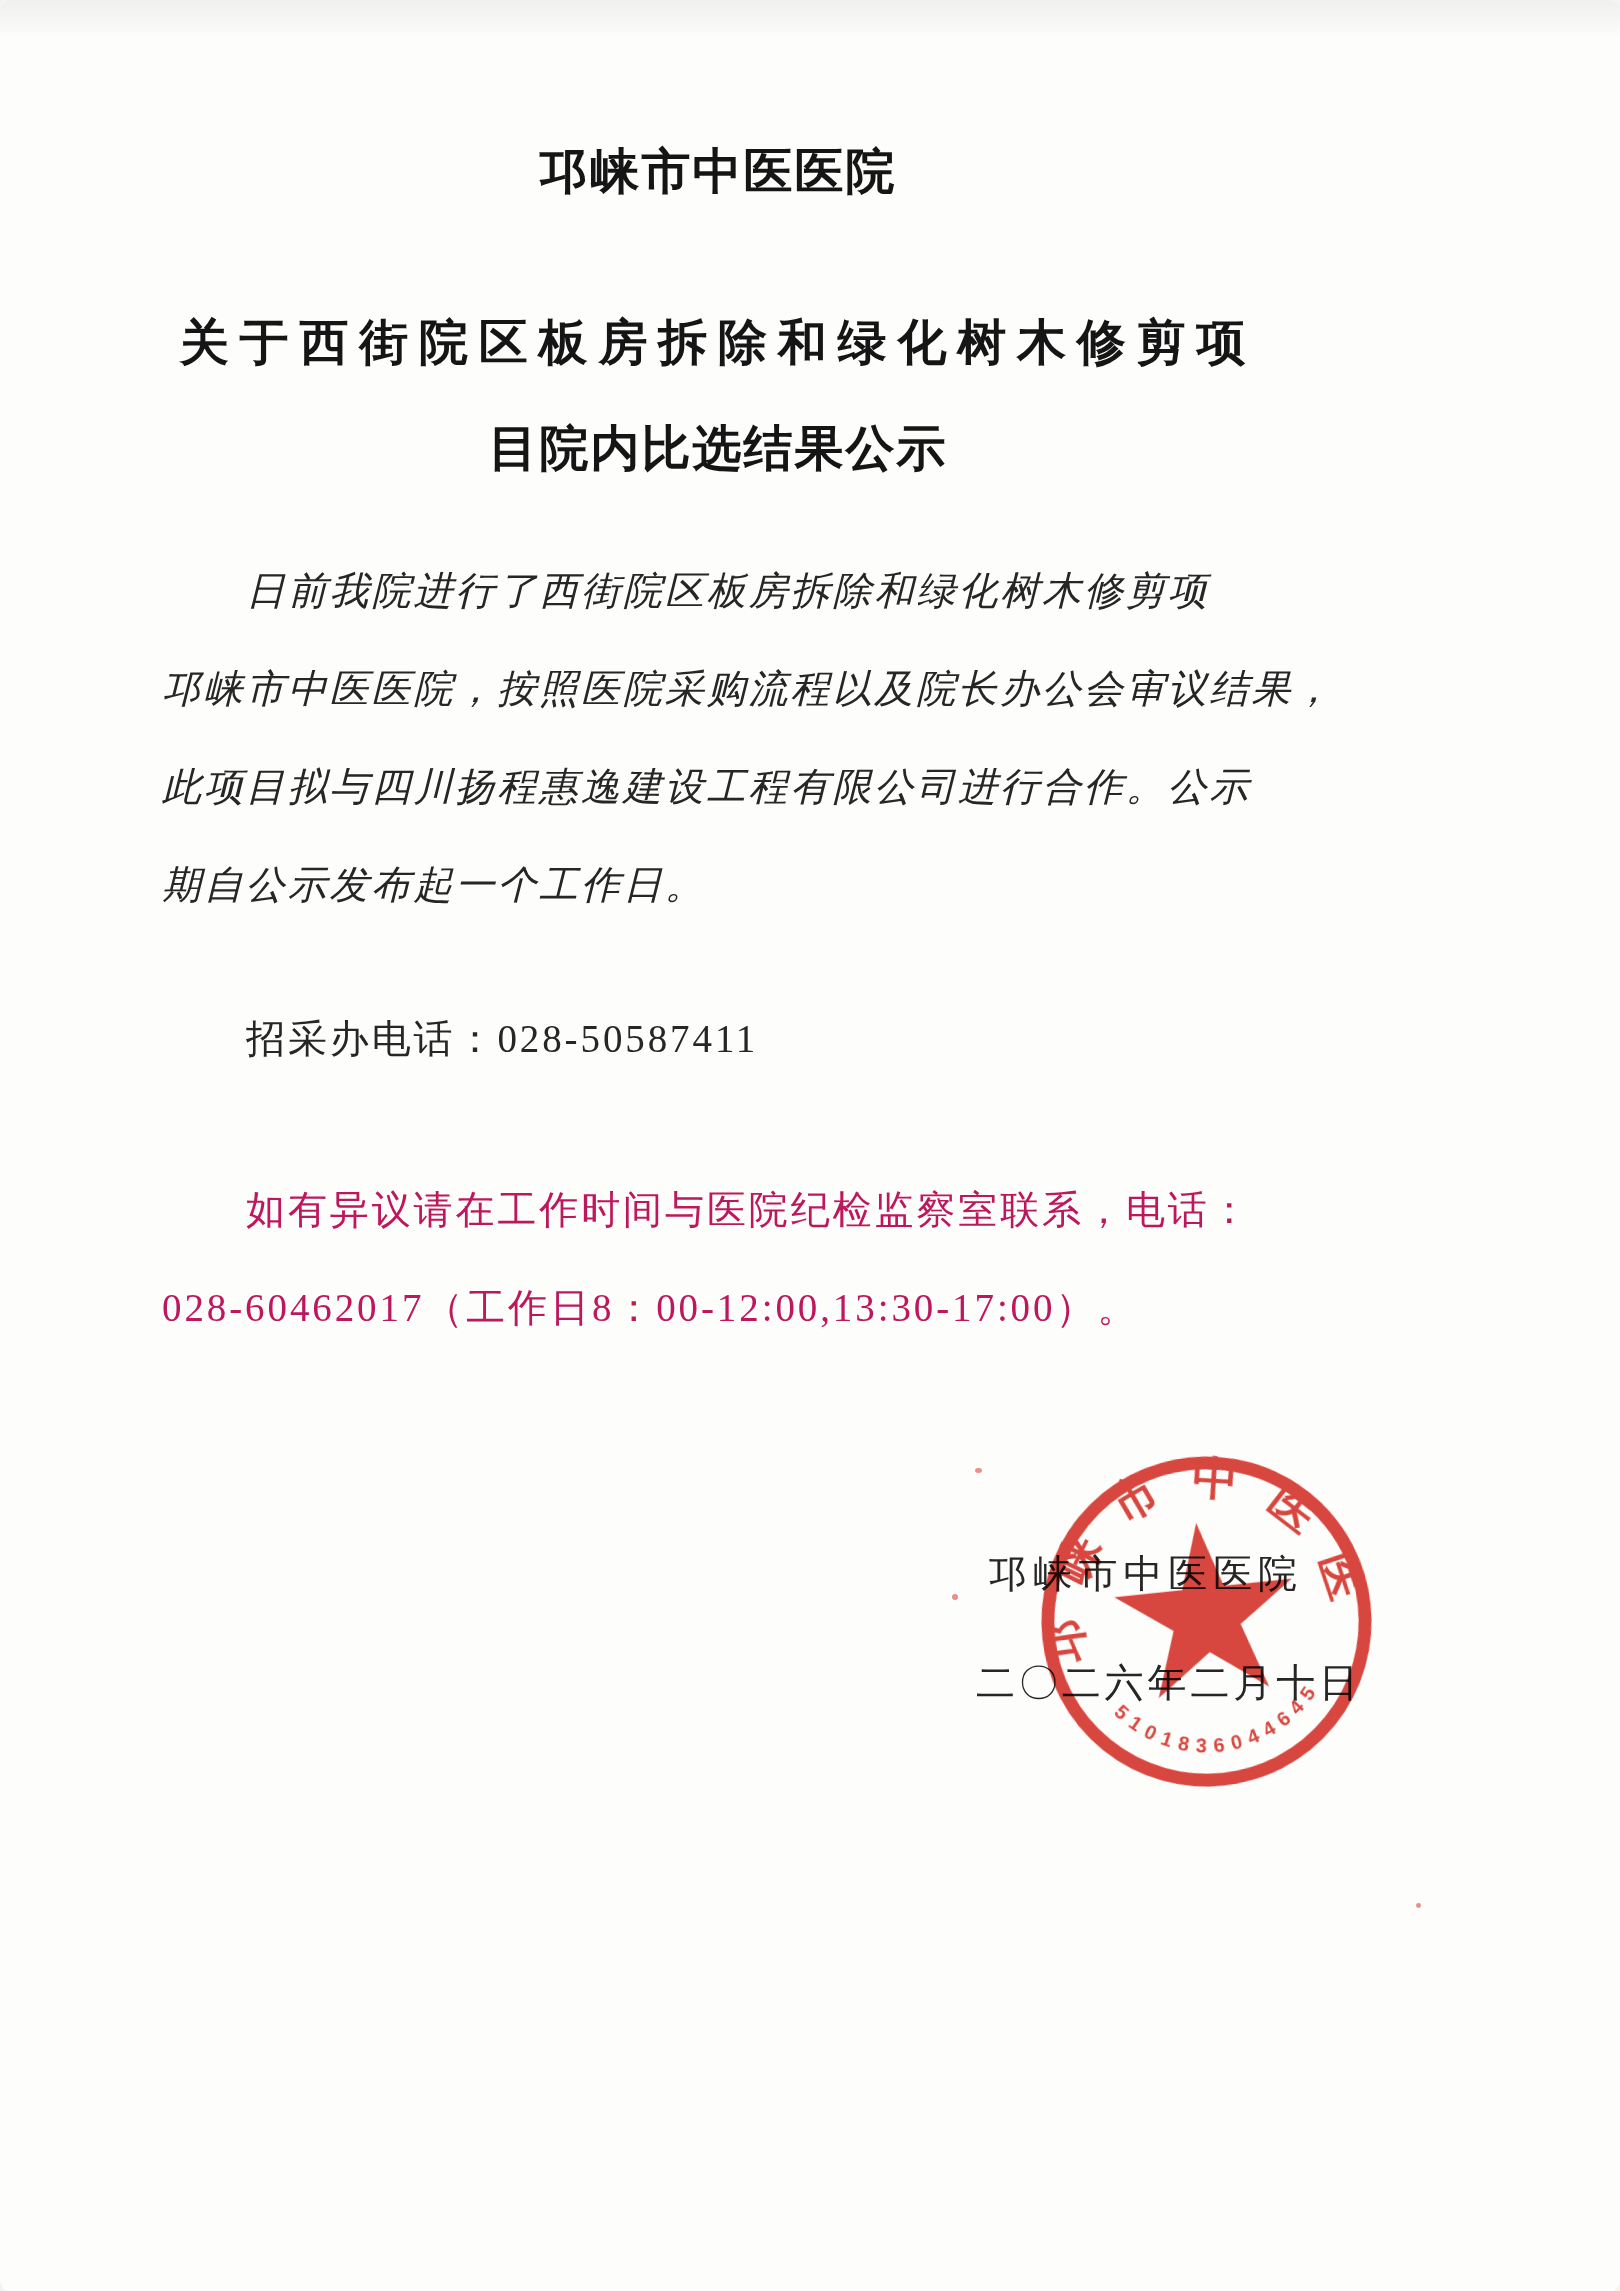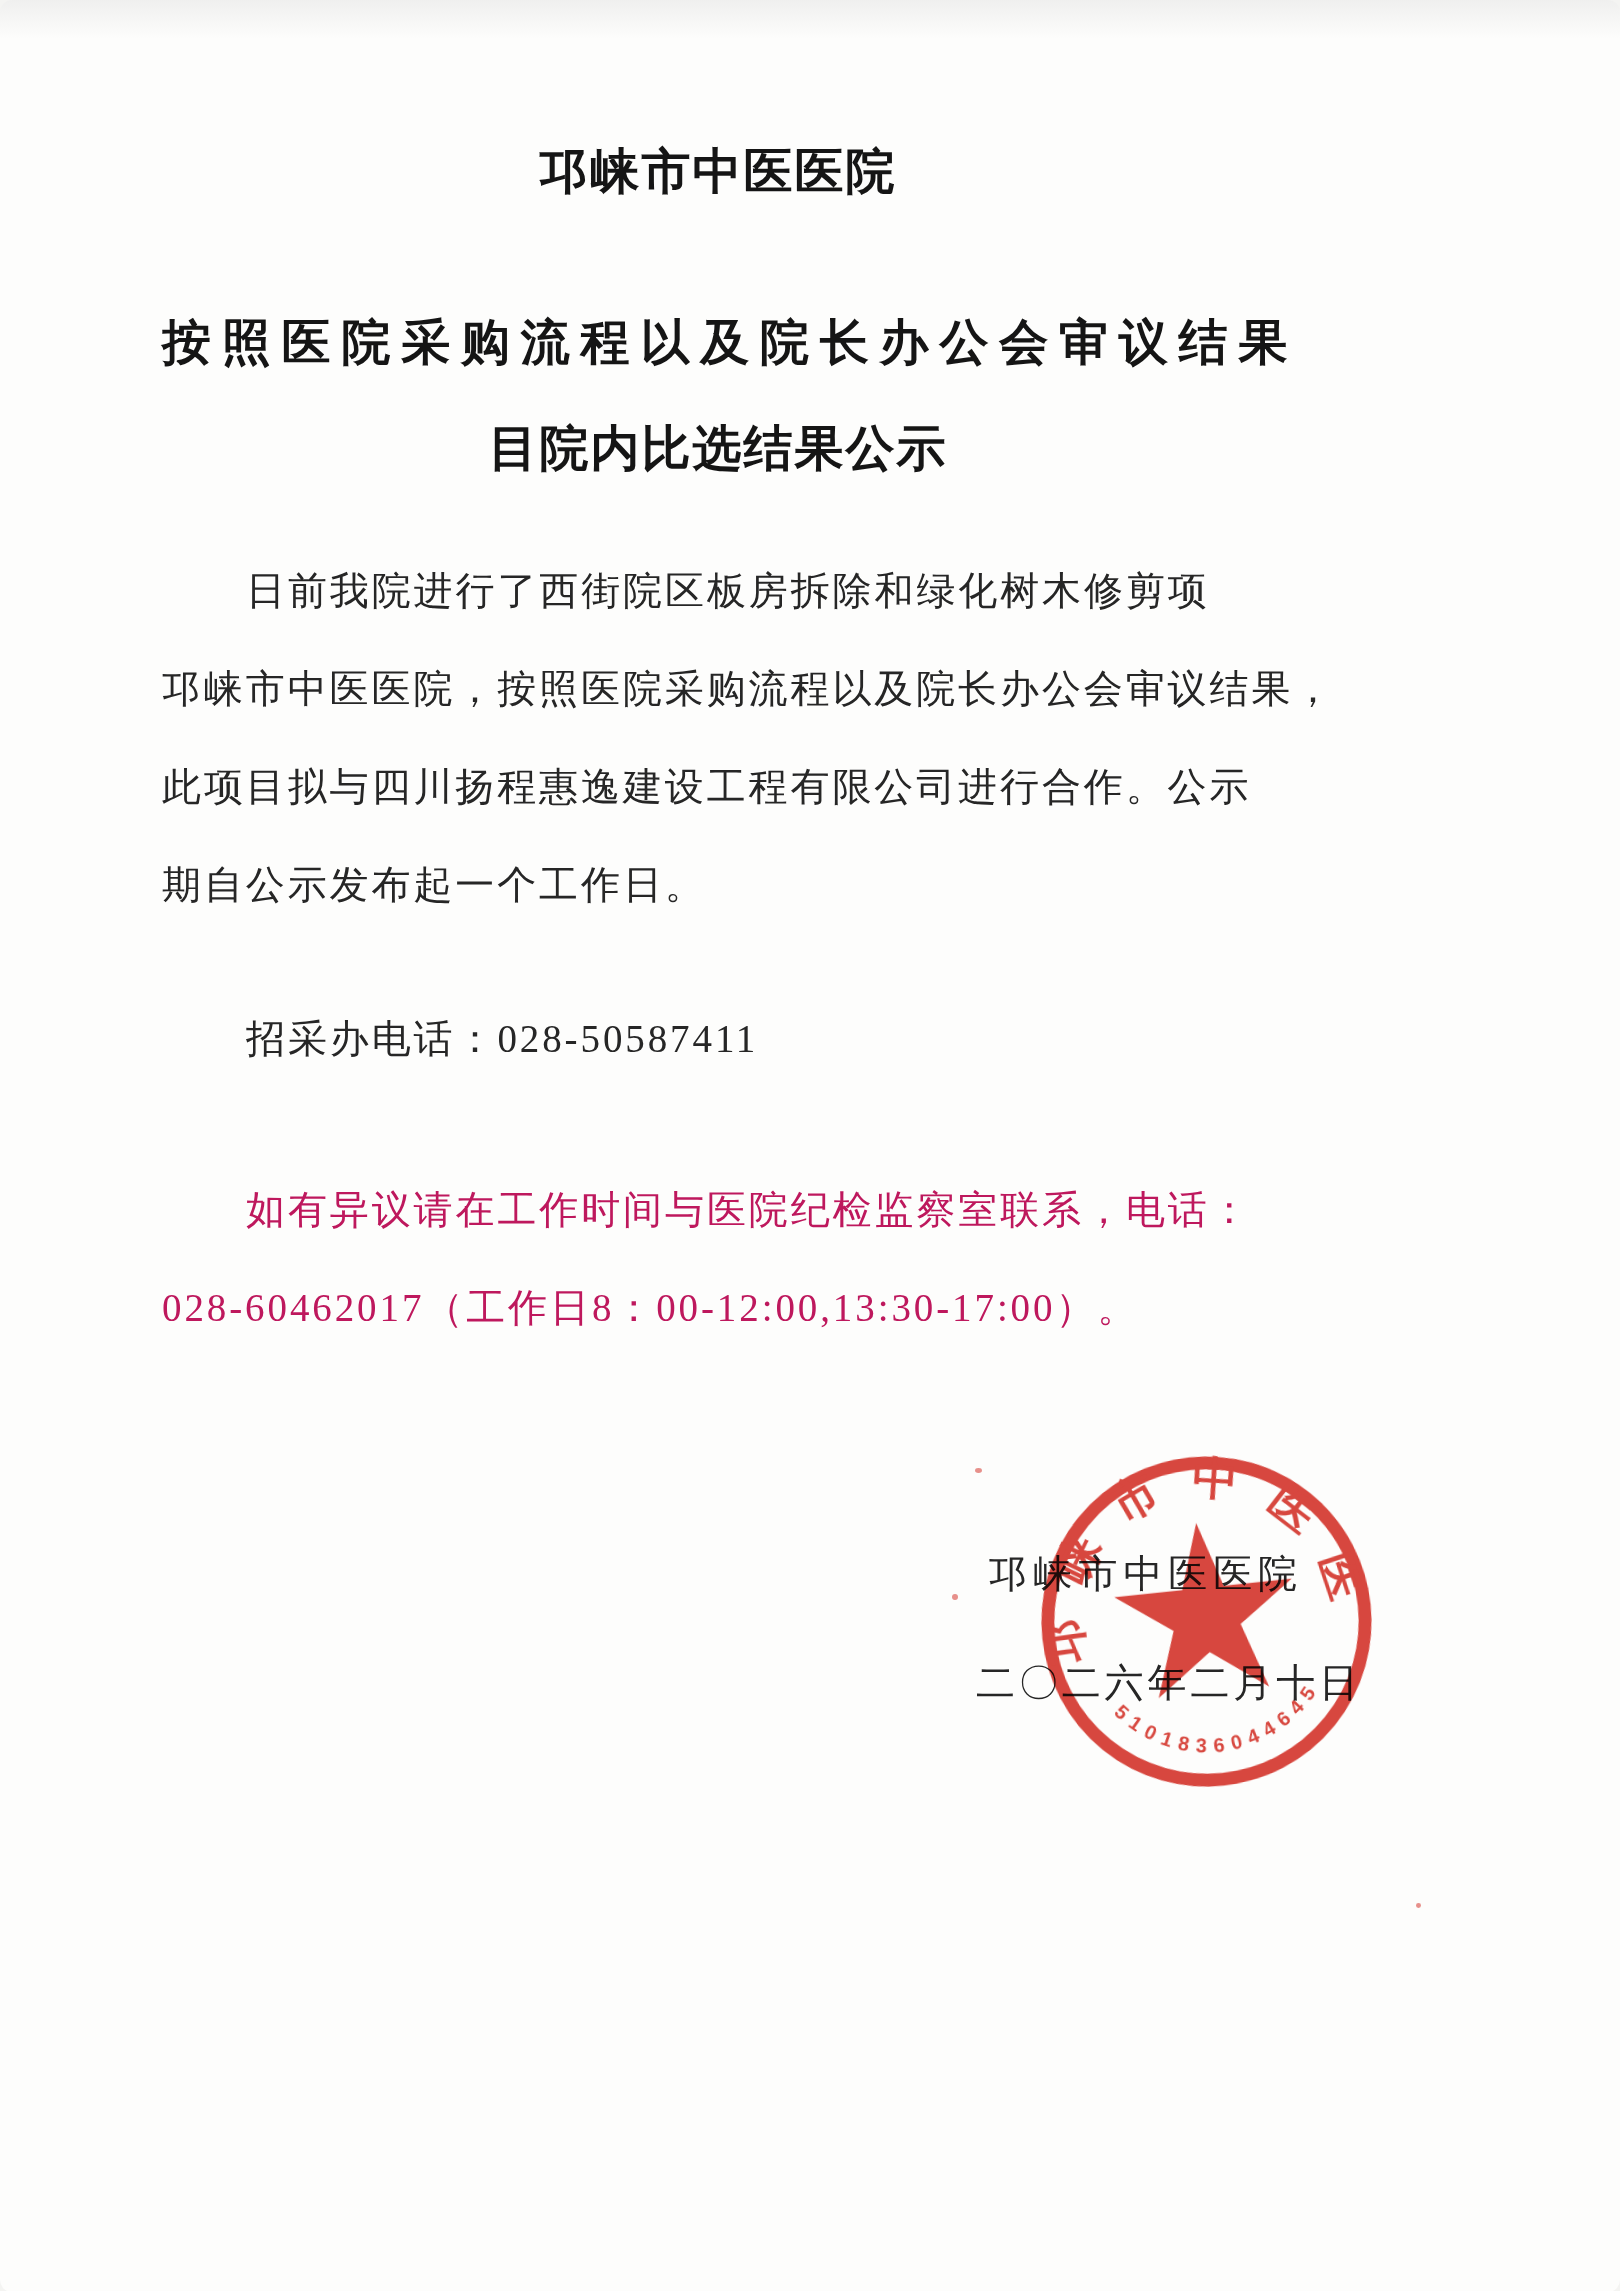--- a/index.html
+++ b/index.html
@@ -33,21 +33,21 @@
     white-space: nowrap;
   }
   .t1 { top: 139px; letter-spacing: 2px; }
   .t2 { top: 310px; letter-spacing: 10.8px; }
   .t3 { top: 416px; letter-spacing: 2px; }
 
   .body-block {
     position: absolute;
     top: 542px; left: 162px; width: 1127px;
     font-size: 39px; line-height: 98px;
-    letter-spacing: 2.9px; color: #262626;
+    letter-spacing: 2.9px; color: #262626; font-style: italic;
   }
   .line { white-space: nowrap; }
   .indent { text-indent: 84px; }
 
   .phone-block {
     position: absolute;
     top: 990px; left: 162px; width: 1127px;
     font-size: 39px; line-height: 98px;
     letter-spacing: 2.9px; color: #262626;
   }
@@ -103,21 +103,21 @@
   .speck.s2 { left: 952px;  top: 1594px; width: 5.9px; height: 5.9px; }
   .speck.s3 { left: 1416px; top: 1903px; width: 4.9px; height: 4.9px; }
 </style>
 </head>
 <body>
 
 <div class="page">
   <div class="scan-shade"></div>
 
   <h1 class="title t1">邛崃市中医医院</h1>
-  <div class="title t2">按照医院采购流程以及院长办公会审议结果</div>
+  <div class="title t2">关于西街院区板房拆除和绿化树木修剪项</div>
   <div class="title t3">目院内比选结果公示</div>
 
   <div class="body-block">
     <div class="line indent">日前我院进行了西街院区板房拆除和绿化树木修剪项</div>
     <div class="line">邛崃市中医医院，按照医院采购流程以及院长办公会审议结果，</div>
     <div class="line">此项目拟与四川扬程惠逸建设工程有限公司进行合作。公示</div>
     <div class="line">期自公示发布起一个工作日。</div>
   </div>
 
   <div class="phone-block">

